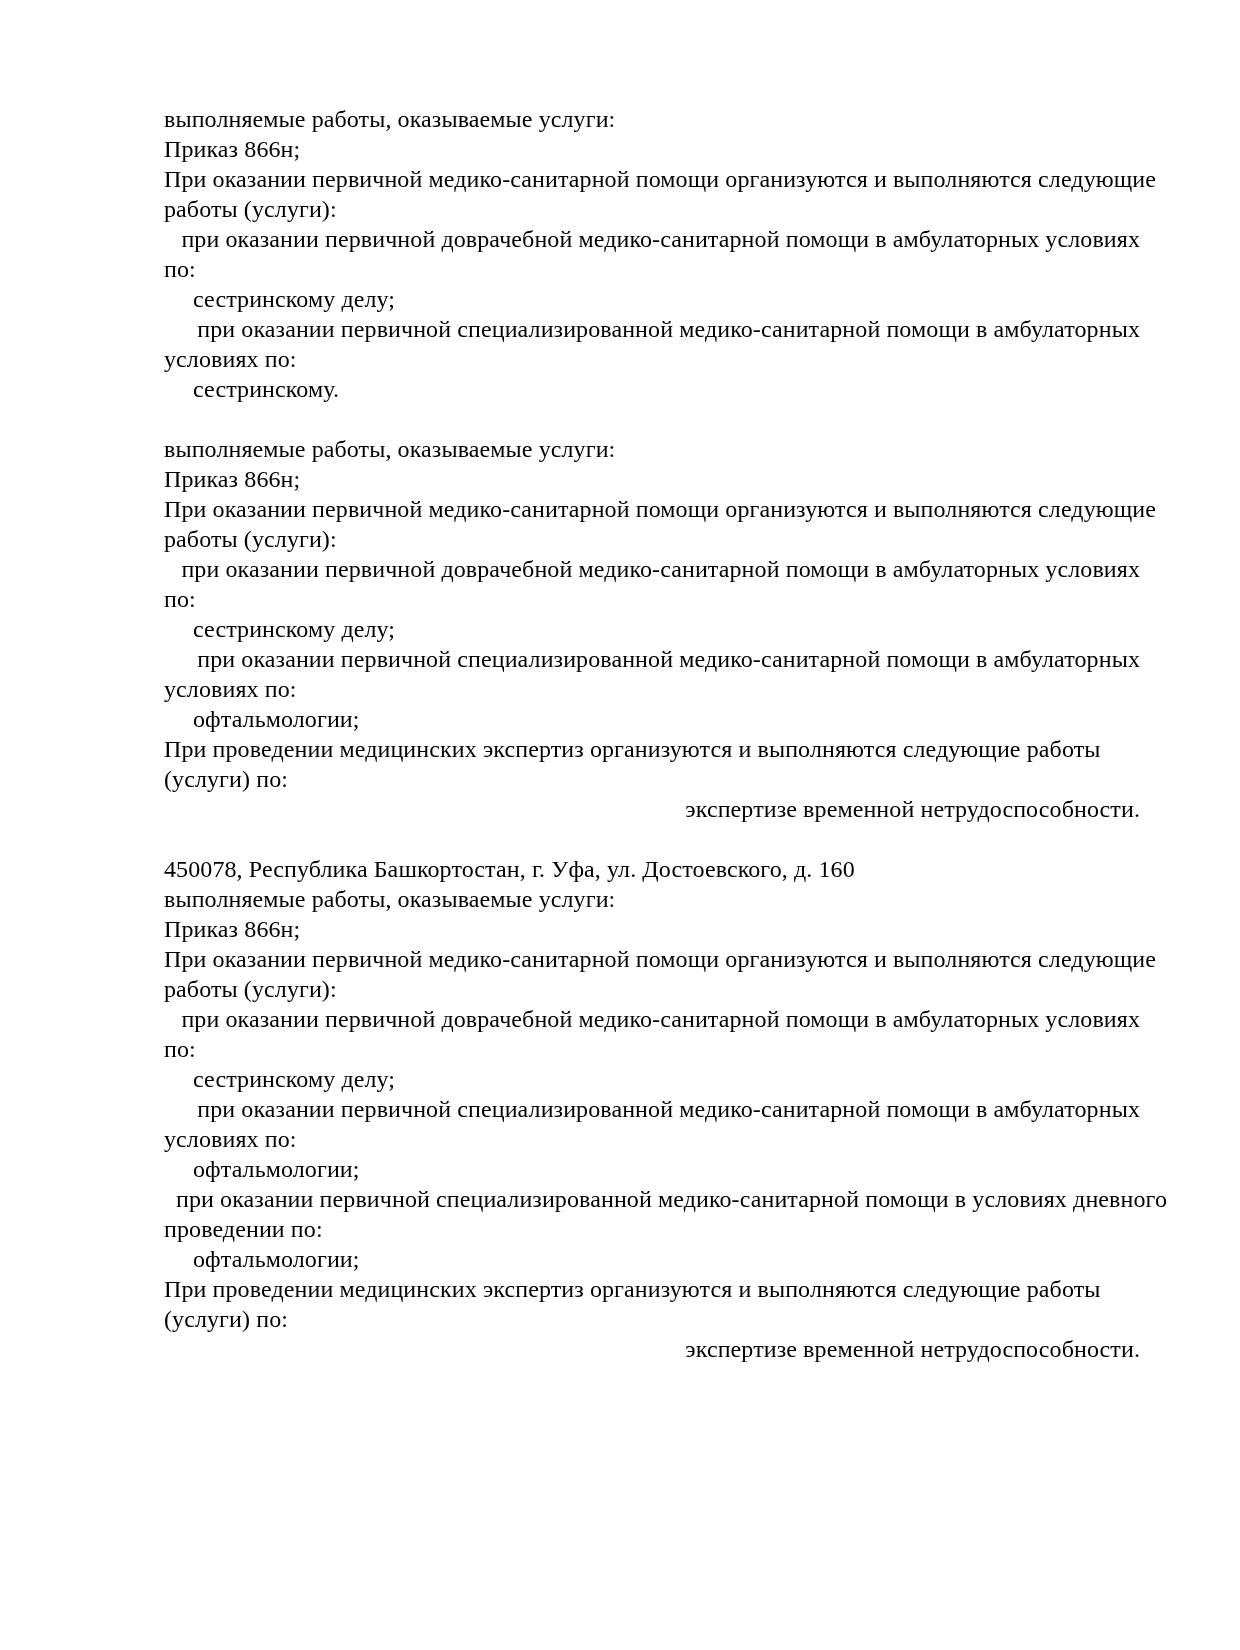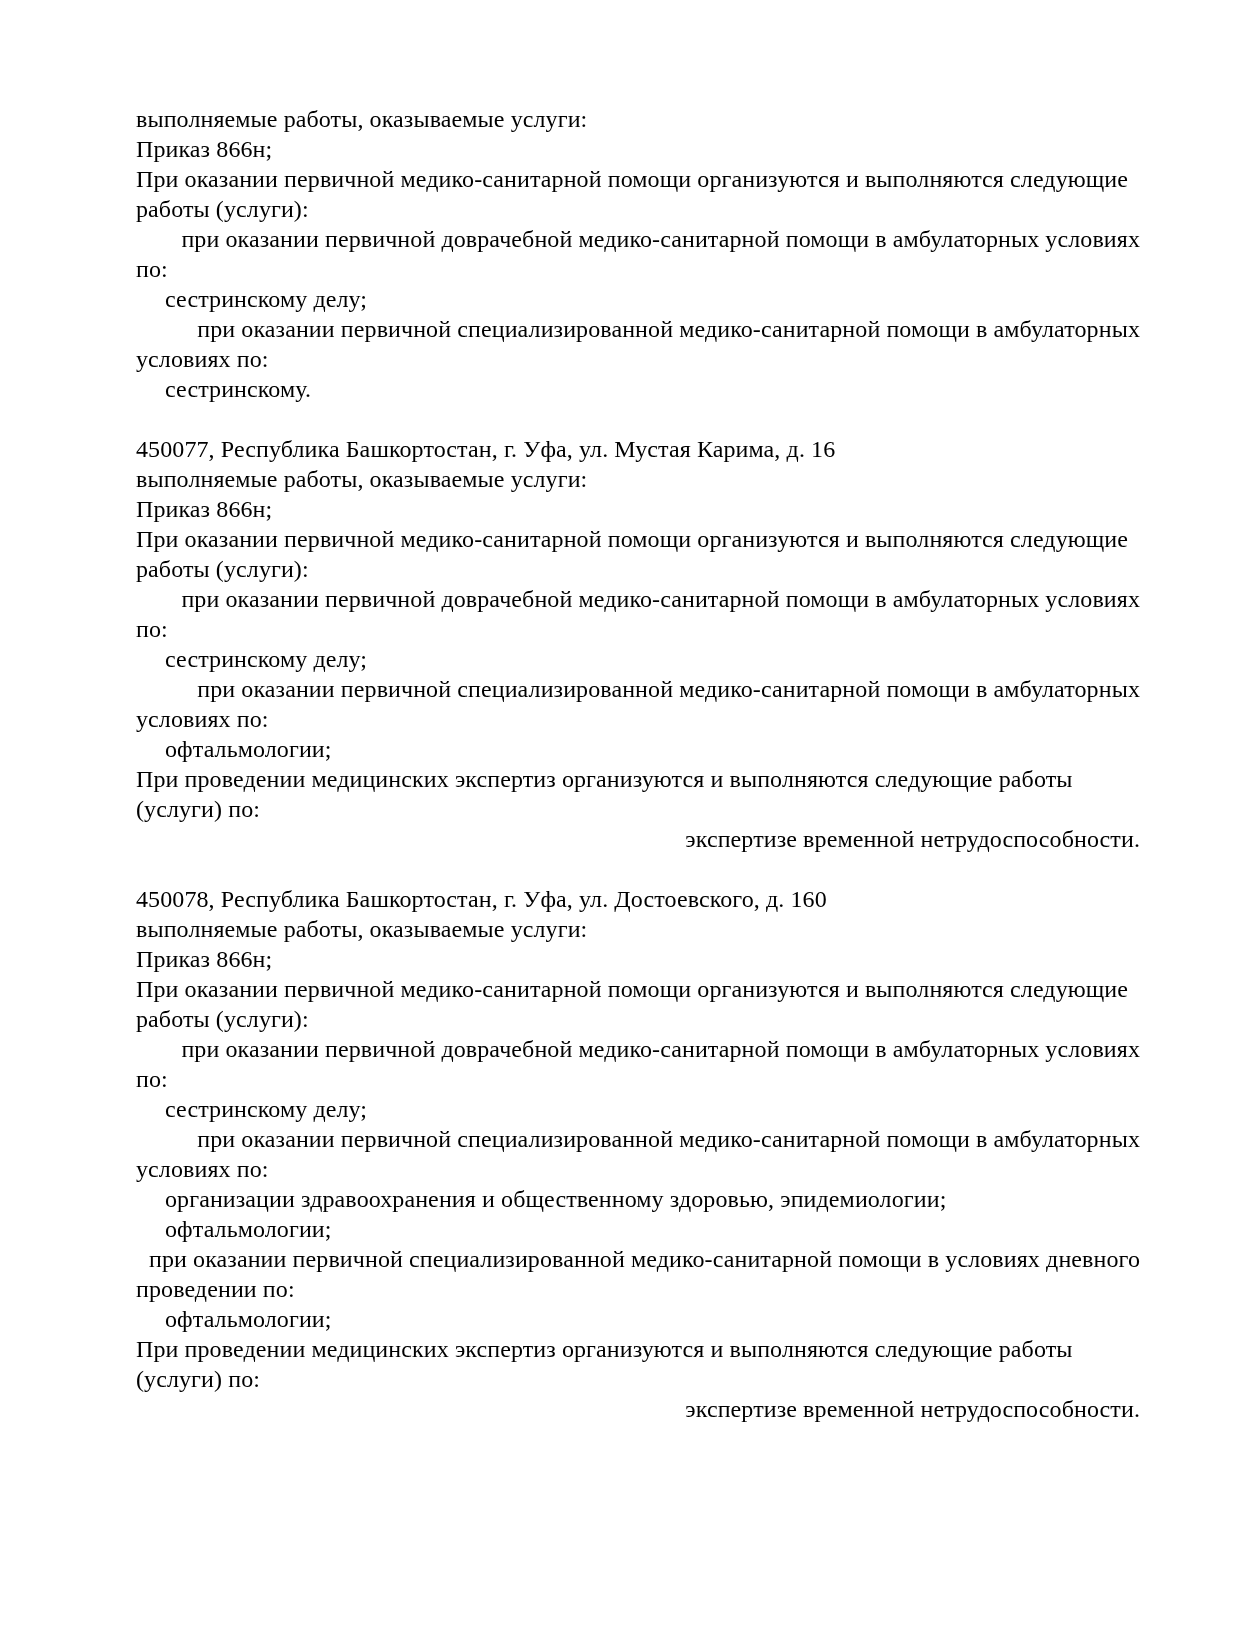--- a/index.html
+++ b/index.html
@@ -18,20 +18,21 @@
     overflow: hidden;
     font-family: "Liberation Serif", "DejaVu Serif", serif;
     font-size: 24px;
     line-height: 30px;
   }
   .section { margin: 0; }
   .section + .section { margin-top: 30px; }
   .line {
     white-space: pre;
     letter-spacing: 0.1px;
+    margin-left: 28px;
   }
   .indent-0 { padding-left: 0; }
   .indent-1 { padding-left: 12px; text-align: right; }
   .indent-2 { padding-left: 29px; }
 </style>
 </head>
 <body>
 
 <div class="page">
   <div>
@@ -41,21 +42,20 @@
         <div class="line indent-0">При оказании первичной медико-санитарной помощи организуются и выполняются следующие</div>
         <div class="line indent-0">работы (услуги):</div>
         <div class="line indent-1">при оказании первичной доврачебной медико-санитарной помощи в амбулаторных условиях</div>
         <div class="line indent-0">по:</div>
         <div class="line indent-2">сестринскому делу;</div>
         <div class="line indent-1">при оказании первичной специализированной медико-санитарной помощи в амбулаторных</div>
         <div class="line indent-0">условиях по:</div>
         <div class="line indent-2">сестринскому.</div>
       </div>
       <div class="section">
-        <div class="line indent-0">450077, Республика Башкортостан, г. Уфа, ул. Мустая Карима, д. 16</div>
         <div class="line indent-0">выполняемые работы, оказываемые услуги:</div>
         <div class="line indent-0">Приказ 866н;</div>
         <div class="line indent-0">При оказании первичной медико-санитарной помощи организуются и выполняются следующие</div>
         <div class="line indent-0">работы (услуги):</div>
         <div class="line indent-1">при оказании первичной доврачебной медико-санитарной помощи в амбулаторных условиях</div>
         <div class="line indent-0">по:</div>
         <div class="line indent-2">сестринскому делу;</div>
         <div class="line indent-1">при оказании первичной специализированной медико-санитарной помощи в амбулаторных</div>
         <div class="line indent-0">условиях по:</div>
         <div class="line indent-2">офтальмологии;</div>
@@ -67,21 +67,20 @@
         <div class="line indent-0">450078, Республика Башкортостан, г. Уфа, ул. Достоевского, д. 160</div>
         <div class="line indent-0">выполняемые работы, оказываемые услуги:</div>
         <div class="line indent-0">Приказ 866н;</div>
         <div class="line indent-0">При оказании первичной медико-санитарной помощи организуются и выполняются следующие</div>
         <div class="line indent-0">работы (услуги):</div>
         <div class="line indent-1">при оказании первичной доврачебной медико-санитарной помощи в амбулаторных условиях</div>
         <div class="line indent-0">по:</div>
         <div class="line indent-2">сестринскому делу;</div>
         <div class="line indent-1">при оказании первичной специализированной медико-санитарной помощи в амбулаторных</div>
         <div class="line indent-0">условиях по:</div>
-        <div class="line indent-2">организации здравоохранения и общественному здоровью, эпидемиологии;</div>
         <div class="line indent-2">офтальмологии;</div>
         <div class="line indent-1">при оказании первичной специализированной медико-санитарной помощи в условиях дневного</div>
         <div class="line indent-0">проведении по:</div>
         <div class="line indent-2">офтальмологии;</div>
         <div class="line indent-0">При проведении медицинских экспертиз организуются и выполняются следующие работы</div>
         <div class="line indent-0">(услуги) по:</div>
         <div class="line indent-1">экспертизе временной нетрудоспособности.</div>
       </div>
     </div>
 </div>

